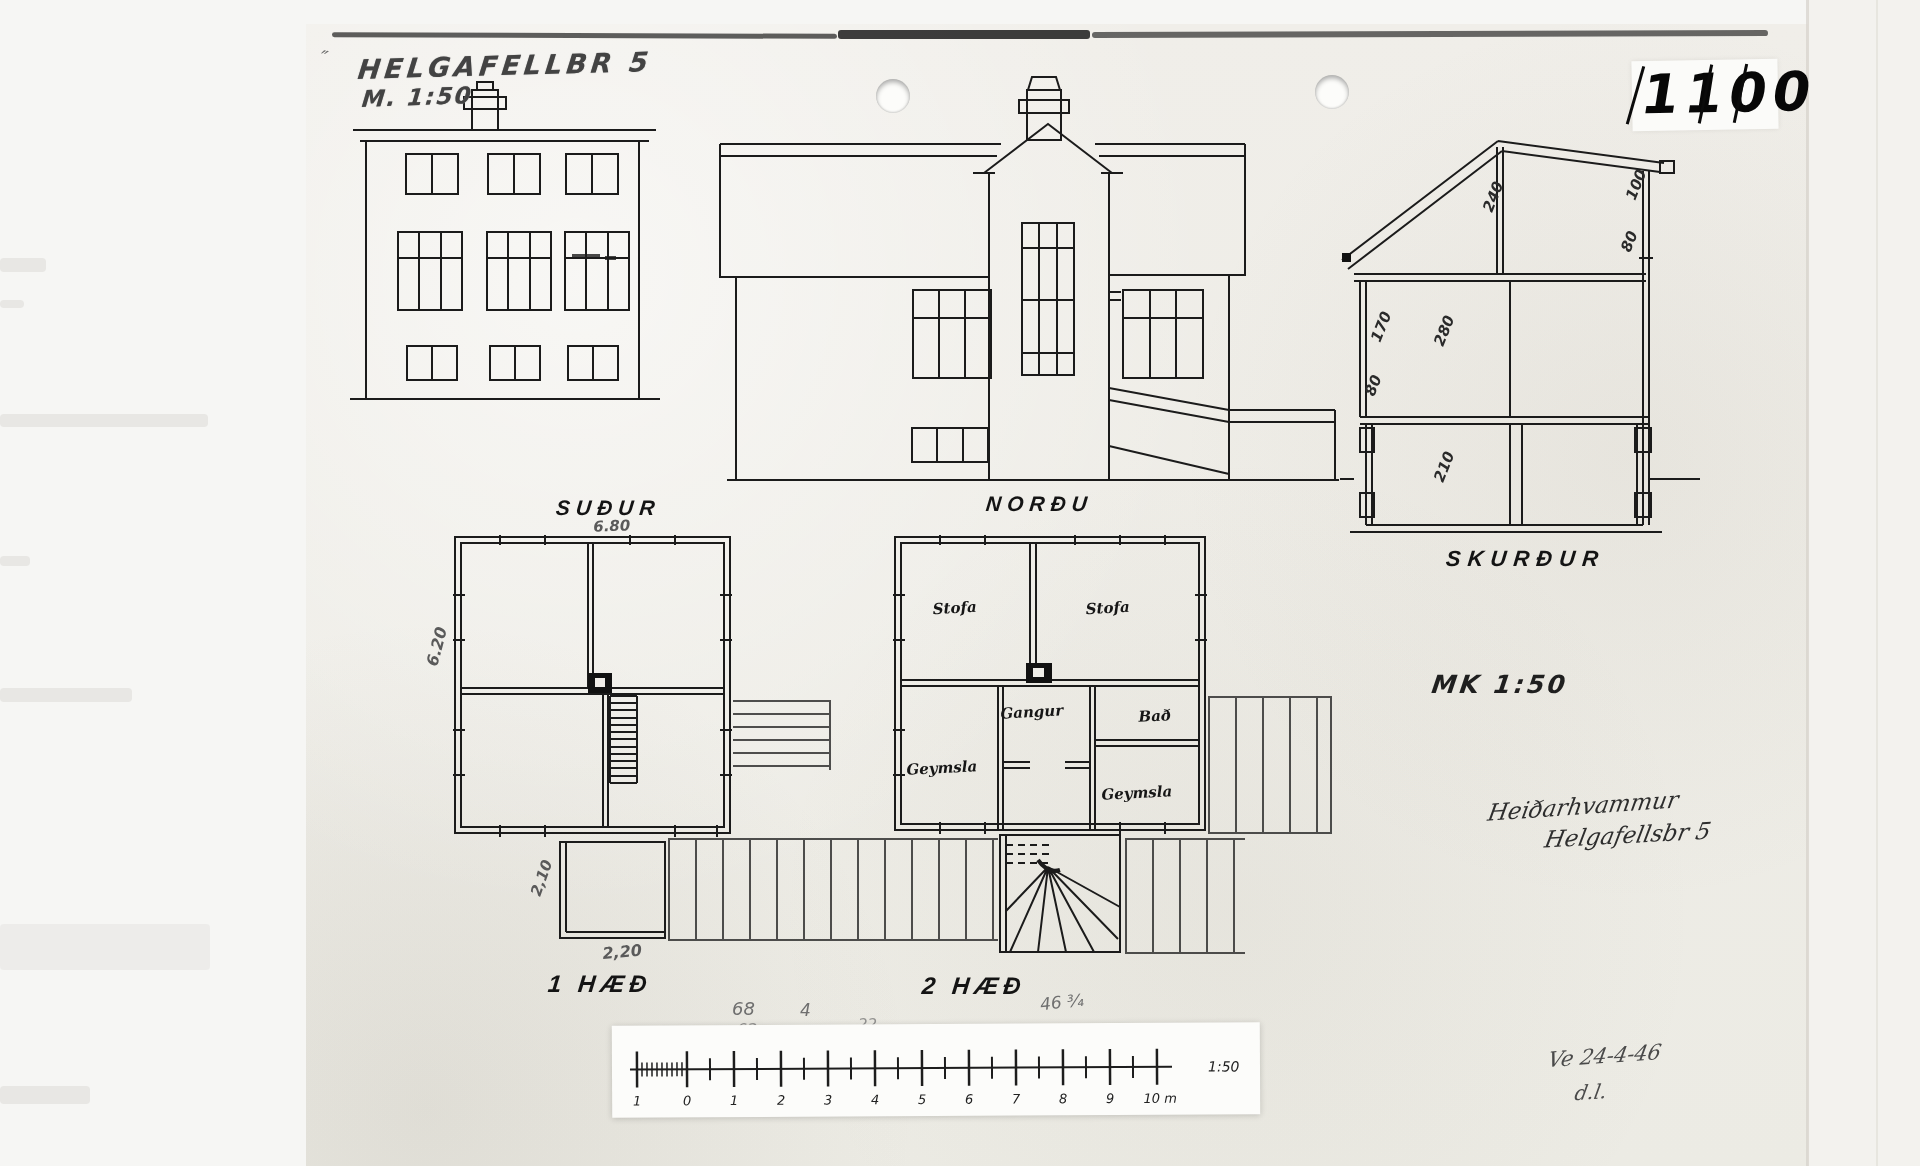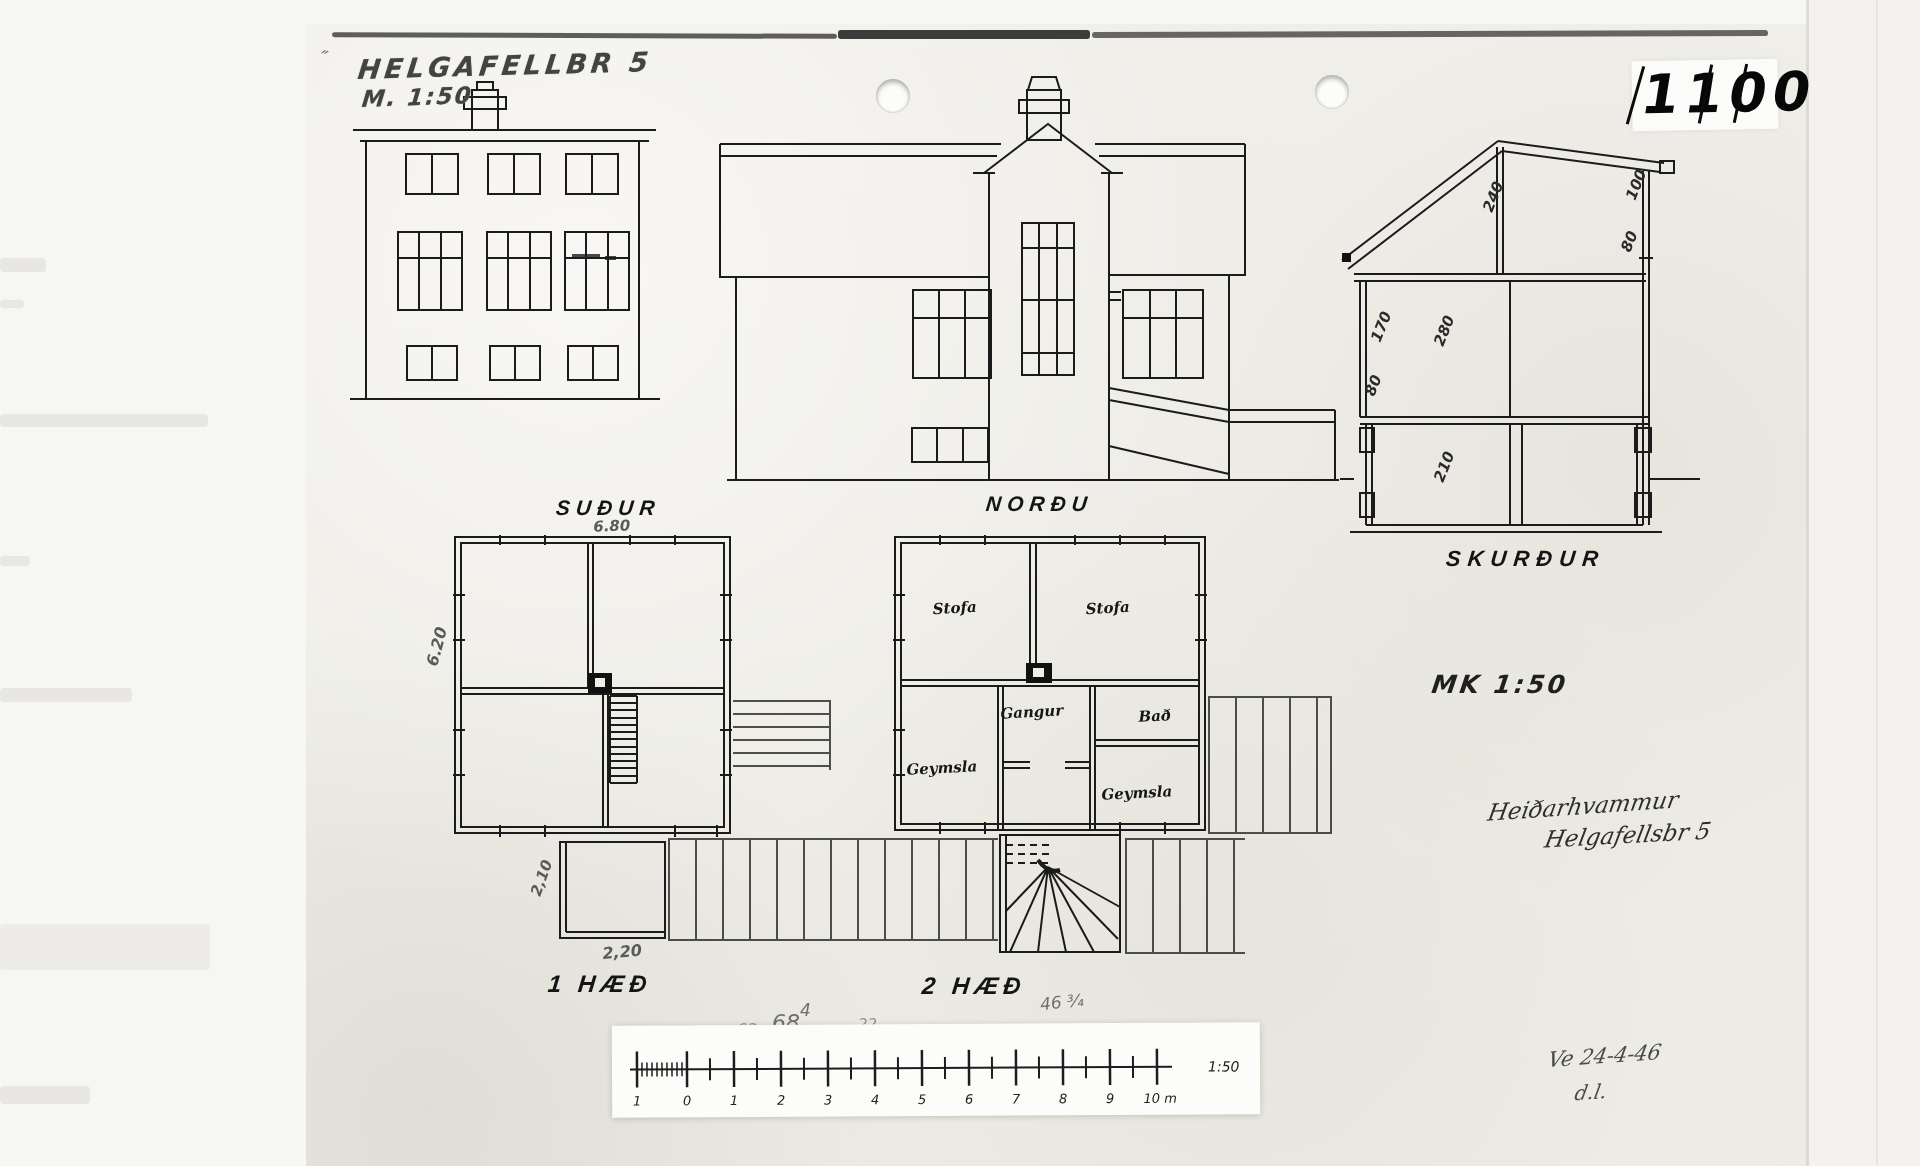--- a/index.html
+++ b/index.html
@@ -251,21 +251,21 @@
   <div class="deck-v" style="left:668px;top:838px;width:330px;height:99px;"></div>
   <div class="deck-v" style="left:1125px;top:838px;width:120px;height:112px;"></div>
   <div class="deck-v" style="left:1208px;top:696px;width:122px;height:134px;border-right:2px solid #262626;"></div>
 
   <div class="ink-hand" style="left:1432px;top:670px;font-size:25px;">MK 1:50</div>
   <div class="script" style="left:1488px;top:793px;font-size:23px;">Heiðarhvammur</div>
   <div class="script" style="left:1545px;top:822px;font-size:23px;transform:rotate(-3deg) skewX(-14deg);">Helgafellsbr 5</div>
   <div class="script" style="left:1548px;top:1044px;font-size:21px;color:#4a4a4a;">Ve 24-4-46</div>
   <div class="script" style="left:1575px;top:1080px;font-size:20px;color:#4a4a4a;">d.l.</div>
 
-  <div class="pencil-note" style="left:772px;top:998px;font-size:22px;margin-top:12px;">68</div>
+  <div class="pencil-note" style="left:732px;top:998px;font-size:18px;">68</div>
   <div class="pencil-note" style="left:800px;top:1000px;font-size:17px;">4</div>
   <div class="pencil-note" style="left:737px;top:1020px;font-size:16px;opacity:.7;">62</div>
   <div class="pencil-note" style="left:858px;top:1016px;font-size:15px;opacity:.7;">22</div>
   <div class="pencil-note" style="left:1040px;top:992px;font-size:17px;transform:rotate(-6deg);">46 ¾</div>
 
   <div class="scale-strip">
     <svg style="left:0;top:0;" width="648" height="92" viewBox="0 0 648 92">
       <g stroke="#1d1d1d" fill="none">
         <path d="M18 44 H560" stroke-width="2"></path>
         <path stroke-width="2.5" d="M25 26 V62 M75 26 V62 M122 26 V62 M169 26 V62 M216 26 V62 M263 26 V62 M310 26 V62 M357 26 V62 M404 26 V62 M451 26 V62 M498 26 V62 M545 26 V62"></path>

